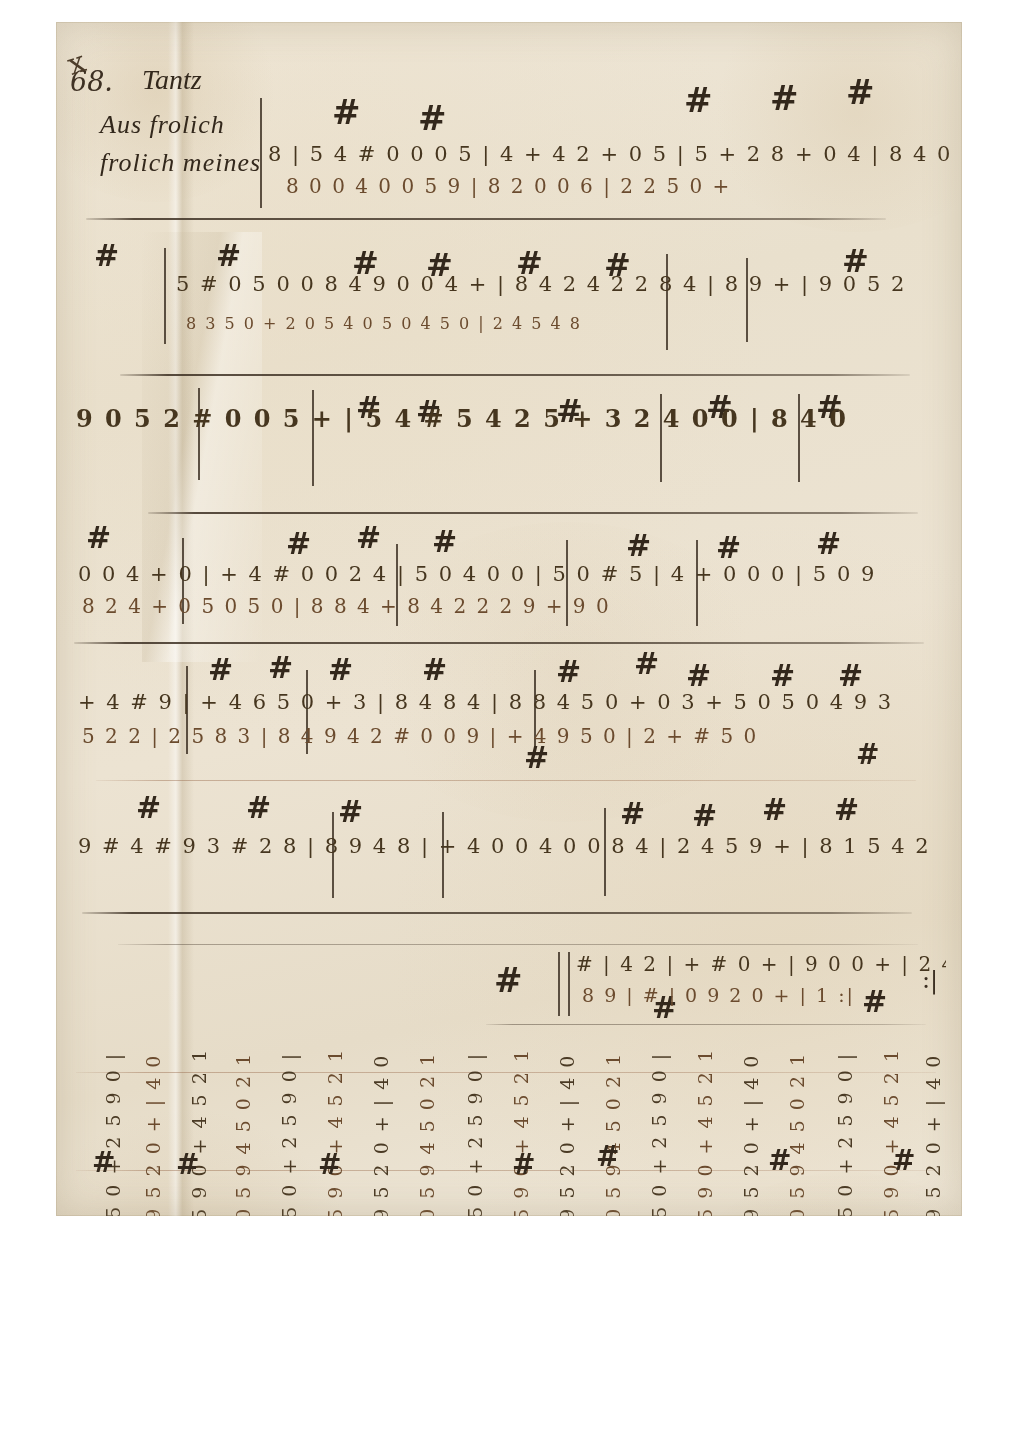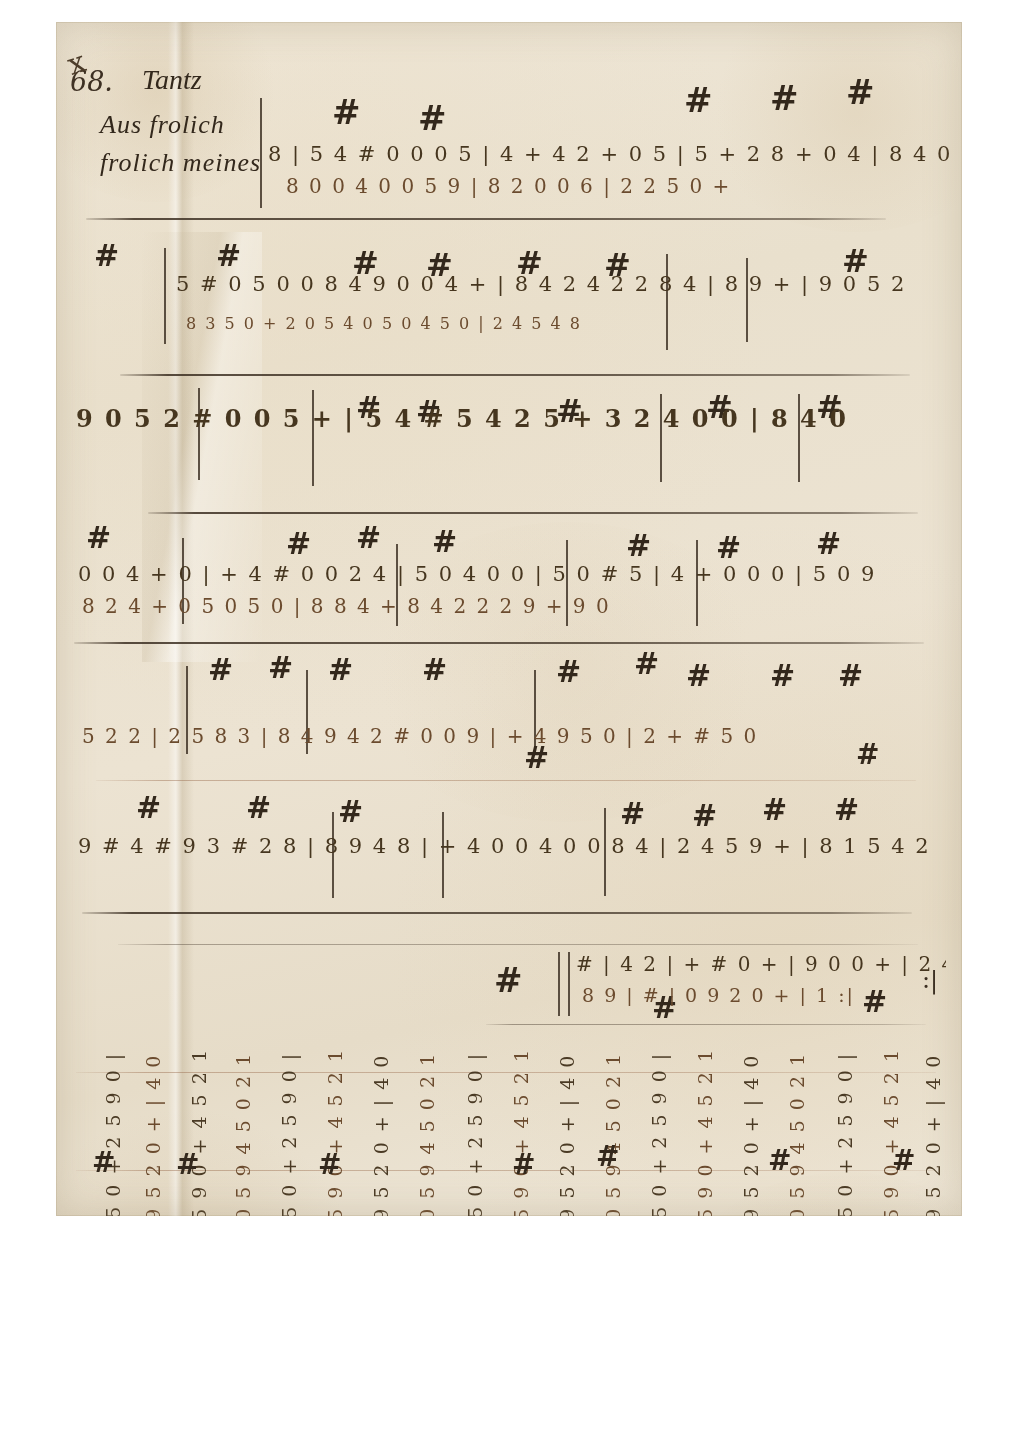--- a/index.html
+++ b/index.html
@@ -232,20 +232,21 @@
     <div class="hash" style="left:366px;top:630px;font-size:30px;">#</div>
     <div class="hash" style="left:500px;top:632px;font-size:30px;">#</div>
     <div class="hash" style="left:578px;top:624px;font-size:30px;">#</div>
     <div class="hash" style="left:630px;top:636px;font-size:30px;">#</div>
     <div class="hash" style="left:714px;top:636px;font-size:30px;">#</div>
     <div class="hash" style="left:782px;top:636px;font-size:30px;">#</div>
     <div class="barline" style="left:130px;top:644px;height:88px;"></div>
     <div class="barline" style="left:250px;top:648px;height:84px;"></div>
     <div class="barline" style="left:478px;top:648px;height:84px;"></div>
 
+    <div class="tabrow" style="left:22px;top:668px;font-size:21px;width:860px;overflow:hidden;">+ 4 # 9 | + 4 6 5 0 + 3 | 8 4 8 4 | 8 8 4 5 0 + 0 3 + 5 0 5 0 4 9 3</div>
     <div class="tabrow" style="left:26px;top:702px;font-size:20px;color:#6b4b2e;width:850px;overflow:hidden;">5 2 2 | 2 5 8 3 | 8 4 9 4 2 # 0 0 9 | + 4 9 5 0 | 2 + # 5 0</div>
     <div class="hash" style="left:468px;top:718px;font-size:30px;">#</div>
     <div class="hash" style="left:800px;top:716px;font-size:28px;">#</div>
     <div class="staffline thin rust" style="left:40px;top:758px;width:820px;"></div>
 
     <div class="hash" style="left:80px;top:768px;font-size:30px;">#</div>
     <div class="hash" style="left:190px;top:768px;font-size:30px;">#</div>
     <div class="hash" style="left:282px;top:772px;font-size:30px;">#</div>
     <div class="hash" style="left:564px;top:774px;font-size:30px;">#</div>
     <div class="hash" style="left:636px;top:776px;font-size:30px;">#</div>

